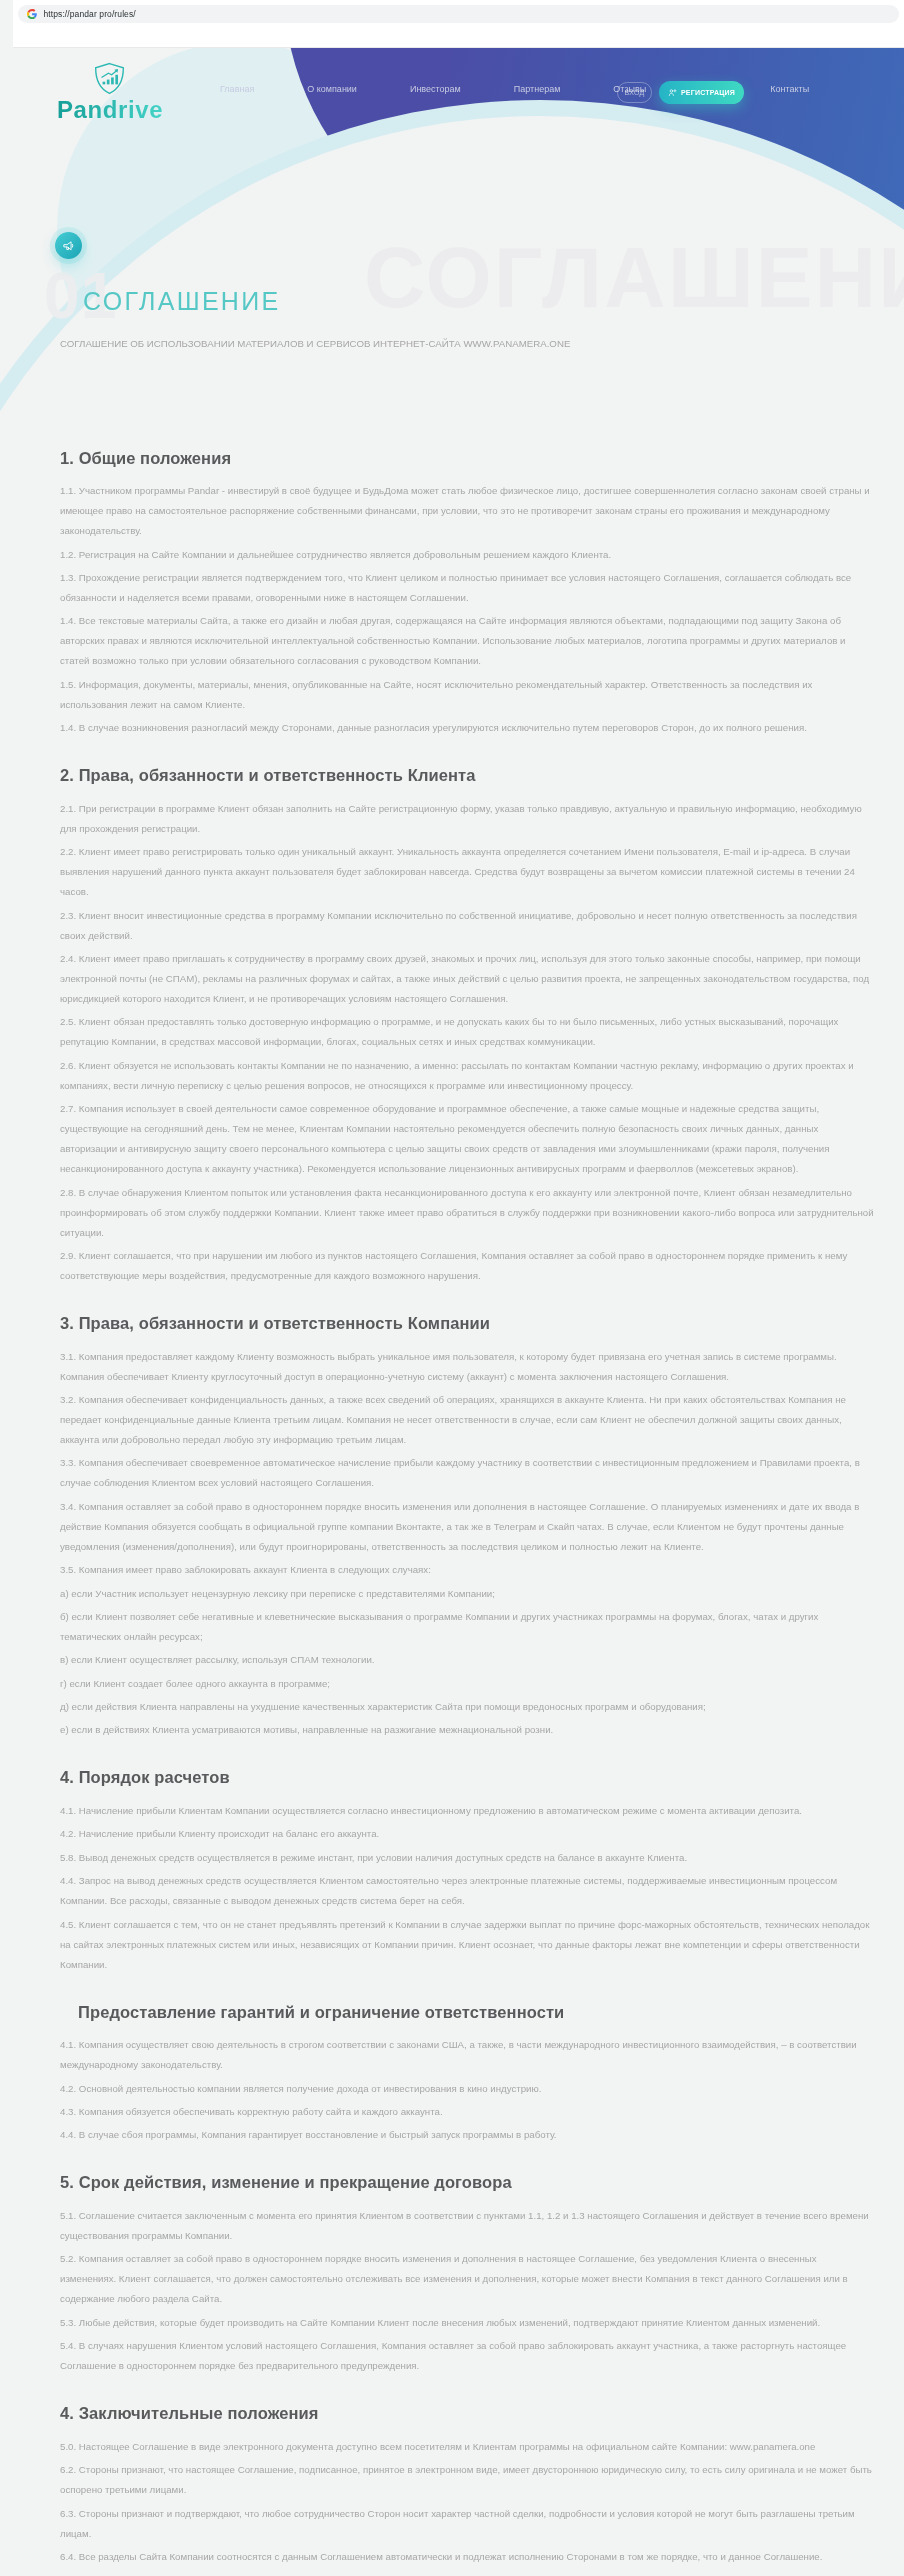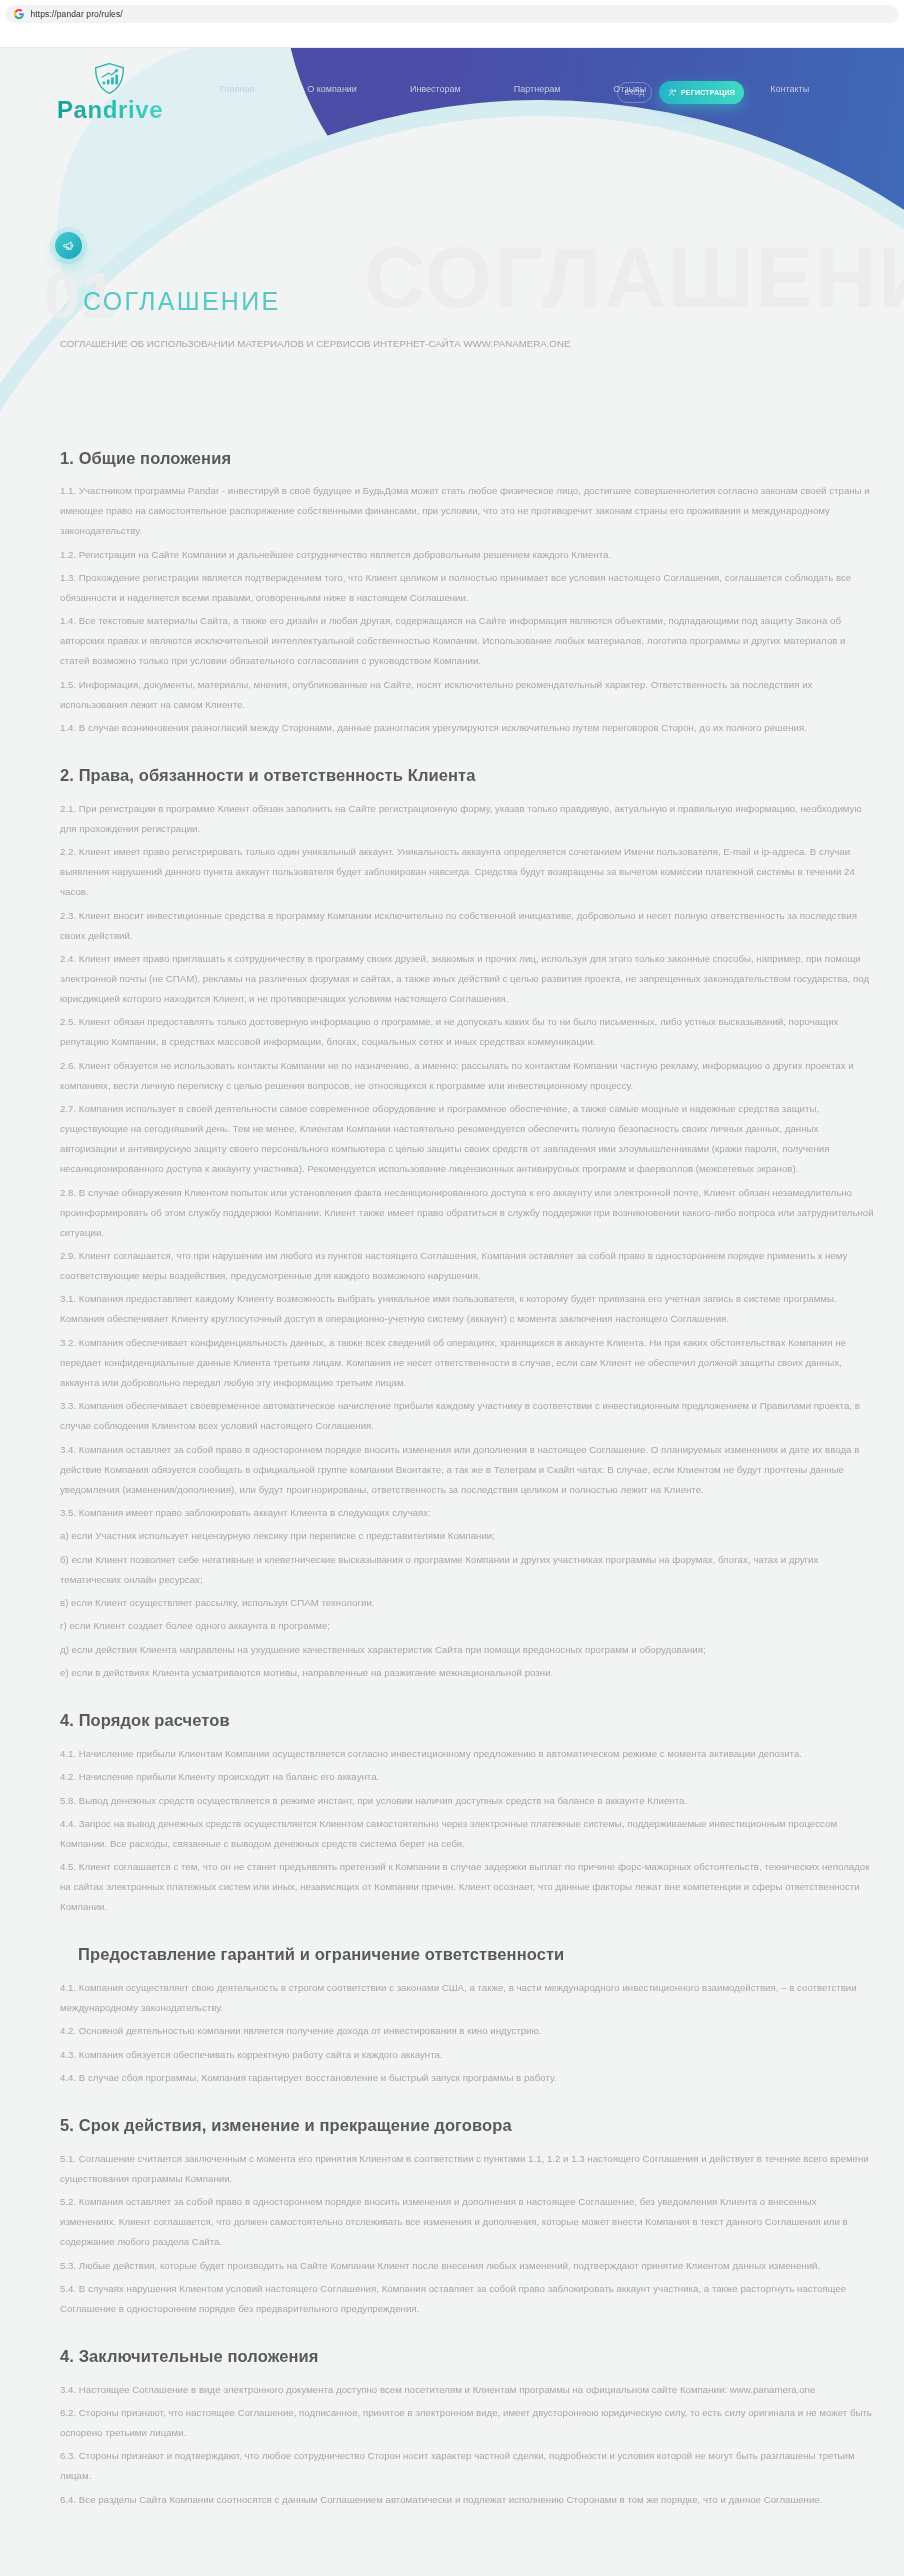--- a/index.html
+++ b/index.html
@@ -10,21 +10,21 @@
     --bg:#f2f3f3;
     --text:#a7a7a7;
     --heading:#595a5c;
   }
   *{box-sizing:border-box;margin:0;padding:0;}
   html,body{background:#ffffff;}
   body{font-family:"Liberation Sans", sans-serif;}
   .page{position:relative;width:905px;min-height:2576px;margin:0 auto;background:var(--bg);overflow:hidden;}
 
   
-  .chrome{position:relative;height:48px;background:#ffffff;border-bottom:0.6px solid #e9e9e9;}
+  .chrome{position:relative;height:48px;background:#ffffff;border-bottom:0.6px solid #e9e9e9;margin-left:13px;}
   .urlbar{position:absolute;left:4.5px;right:5.7px;top:5.1px;height:17.6px;border-radius:9px;
           background:#f1f3f4;display:flex;align-items:center;padding:0 9px;gap:6.8px;}
   .urlbar .url{font-size:8.5px;color:#2d3134;letter-spacing:0.1px;}
 
   
   .hero{position:relative;height:367px;background:var(--bg);overflow:hidden;}
   .shape{position:absolute;border-radius:50%;}
   .teal-ellipse{left:57px;top:-5.7px;width:364px;height:375px;background:#e0f0f2;}
   .blue-blob{left:284px;top:-377px;width:773px;height:636px;
              background:linear-gradient(100deg,#4c4da6 25%,#4456ab 45%,#3f6cba 85%);}
@@ -158,20 +158,21 @@
       <h2 class="sec-heading">2. Права, обязанности и ответственность Клиента</h2>
       <p class="sec-par">2.1. При регистрации в программе Клиент обязан заполнить на Сайте регистрационную форму, указав только правдивую, актуальную и правильную информацию, необходимую для прохождения регистрации.</p>
       <p class="sec-par">2.2. Клиент имеет право регистрировать только один уникальный аккаунт. Уникальность аккаунта определяется сочетанием Имени пользователя, E-mail и ip-адреса. В случаи выявления нарушений данного пункта аккаунт пользователя будет заблокирован навсегда. Средства будут возвращены за вычетом комиссии платежной системы в течении 24 часов.</p>
       <p class="sec-par">2.3. Клиент вносит инвестиционные средства в программу Компании исключительно по собственной инициативе, добровольно и несет полную ответственность за последствия своих действий.</p>
       <p class="sec-par">2.4. Клиент имеет право приглашать к сотрудничеству в программу своих друзей, знакомых и прочих лиц, используя для этого только законные способы, например, при помощи электронной почты (не СПАМ), рекламы на различных форумах и сайтах, а также иных действий с целью развития проекта, не запрещенных законодательством государства, под юрисдикцией которого находится Клиент, и не противоречащих условиям настоящего Соглашения.</p>
       <p class="sec-par">2.5. Клиент обязан предоставлять только достоверную информацию о программе, и не допускать каких бы то ни было письменных, либо устных высказываний, порочащих репутацию Компании, в средствах массовой информации, блогах, социальных сетях и иных средствах коммуникации.</p>
       <p class="sec-par">2.6. Клиент обязуется не использовать контакты Компании не по назначению, а именно: рассылать по контактам Компании частную рекламу, информацию о других проектах и компаниях, вести личную переписку с целью решения вопросов, не относящихся к программе или инвестиционному процессу.</p>
       <p class="sec-par">2.7. Компания использует в своей деятельности самое современное оборудование и программное обеспечение, а также самые мощные и надежные средства защиты, существующие на сегодняшний день. Тем не менее, Клиентам Компании настоятельно рекомендуется обеспечить полную безопасность своих личных данных, данных авторизации и антивирусную защиту своего персонального компьютера с целью защиты своих средств от завладения ими злоумышленниками (кражи пароля, получения несанкционированного доступа к аккаунту участника). Рекомендуется использование лицензионных антивирусных программ и фаерволлов (межсетевых экранов).</p>
       <p class="sec-par">2.8. В случае обнаружения Клиентом попыток или установления факта несанкционированного доступа к его аккаунту или электронной почте, Клиент обязан незамедлительно проинформировать об этом службу поддержки Компании. Клиент также имеет право обратиться в службу поддержки при возникновении какого-либо вопроса или затруднительной ситуации.</p>
       <p class="sec-par">2.9. Клиент соглашается, что при нарушении им любого из пунктов настоящего Соглашения, Компания оставляет за собой право в одностороннем порядке применить к нему соответствующие меры воздействия, предусмотренные для каждого возможного нарушения.</p>
+      <h2 class="sec-heading">3. Права, обязанности и ответственность Компании</h2>
       <p class="sec-par">3.1. Компания предоставляет каждому Клиенту возможность выбрать уникальное имя пользователя, к которому будет привязана его учетная запись в системе программы. Компания обеспечивает Клиенту круглосуточный доступ в операционно-учетную систему (аккаунт) с момента заключения настоящего Соглашения.</p>
       <p class="sec-par">3.2. Компания обеспечивает конфиденциальность данных, а также всех сведений об операциях, хранящихся в аккаунте Клиента. Ни при каких обстоятельствах Компания не передает конфиденциальные данные Клиента третьим лицам. Компания не несет ответственности в случае, если сам Клиент не обеспечил должной защиты своих данных, аккаунта или добровольно передал любую эту информацию третьим лицам.</p>
       <p class="sec-par">3.3. Компания обеспечивает своевременное автоматическое начисление прибыли каждому участнику в соответствии с инвестиционным предложением и Правилами проекта, в случае соблюдения Клиентом всех условий настоящего Соглашения.</p>
       <p class="sec-par">3.4. Компания оставляет за собой право в одностороннем порядке вносить изменения или дополнения в настоящее Соглашение. О планируемых изменениях и дате их ввода в действие Компания обязуется сообщать в официальной группе компании Вконтакте, а так же в Телеграм и Скайп чатах. В случае, если Клиентом не будут прочтены данные уведомления (изменения/дополнения), или будут проигнорированы, ответственность за последствия целиком и полностью лежит на Клиенте.</p>
       <p class="sec-par">3.5. Компания имеет право заблокировать аккаунт Клиента в следующих случаях:</p>
       <p class="sec-par">а) если Участник использует нецензурную лексику при переписке с представителями Компании;</p>
       <p class="sec-par">б) если Клиент позволяет себе негативные и клеветнические высказывания о программе Компании и других участниках программы на форумах, блогах, чатах и других тематических онлайн ресурсах;</p>
       <p class="sec-par">в) если Клиент осуществляет рассылку, используя СПАМ технологии.</p>
       <p class="sec-par">г) если Клиент создает более одного аккаунта в программе;</p>
       <p class="sec-par">д) если действия Клиента направлены на ухудшение качественных характеристик Сайта при помощи вредоносных программ и оборудования;</p>
@@ -186,20 +187,20 @@
       <p class="sec-par">4.1. Компания осуществляет свою деятельность в строгом соответствии с законами США, а также, в части международного инвестиционного взаимодействия, – в соответствии международному законодательству.</p>
       <p class="sec-par">4.2. Основной деятельностью компании является получение дохода от инвестирования в кино индустрию.</p>
       <p class="sec-par">4.3. Компания обязуется обеспечивать корректную работу сайта и каждого аккаунта.</p>
       <p class="sec-par">4.4. В случае сбоя программы, Компания гарантирует восстановление и быстрый запуск программы в работу.</p>
       <h2 class="sec-heading">5. Срок действия, изменение и прекращение договора</h2>
       <p class="sec-par">5.1. Соглашение считается заключенным с момента его принятия Клиентом в соответствии с пунктами 1.1, 1.2 и 1.3 настоящего Соглашения и действует в течение всего времени существования программы Компании.</p>
       <p class="sec-par">5.2. Компания оставляет за собой право в одностороннем порядке вносить изменения и дополнения в настоящее Соглашение, без уведомления Клиента о внесенных изменениях. Клиент соглашается, что должен самостоятельно отслеживать все изменения и дополнения, которые может внести Компания в текст данного Соглашения или в содержание любого раздела Сайта.</p>
       <p class="sec-par">5.3. Любые действия, которые будет производить на Сайте Компании Клиент после внесения любых изменений, подтверждают принятие Клиентом данных изменений.</p>
       <p class="sec-par">5.4. В случаях нарушения Клиентом условий настоящего Соглашения, Компания оставляет за собой право заблокировать аккаунт участника, а также расторгнуть настоящее Соглашение в одностороннем порядке без предварительного предупреждения.</p>
       <h2 class="sec-heading">4. Заключительные положения</h2>
-      <p class="sec-par">3.4. Настоящее Соглашение в виде электронного документа доступно всем посетителям и Клиентам программы на официальном сайте Компании: www.panamera.one</p>
+      <p class="sec-par">5.0. Настоящее Соглашение в виде электронного документа доступно всем посетителям и Клиентам программы на официальном сайте Компании: www.panamera.one</p>
       <p class="sec-par">6.2. Стороны признают, что настоящее Соглашение, подписанное, принятое в электронном виде, имеет двустороннюю юридическую силу, то есть силу оригинала и не может быть оспорено третьими лицами.</p>
       <p class="sec-par">6.3. Стороны признают и подтверждают, что любое сотрудничество Сторон носит характер частной сделки, подробности и условия которой не могут быть разглашены третьим лицам.</p>
       <p class="sec-par">6.4. Все разделы Сайта Компании соотносятся с данным Соглашением автоматически и подлежат исполнению Сторонами в том же порядке, что и данное Соглашение.</p>
     </div>
 
 </div>
 
 
 </body></html>

